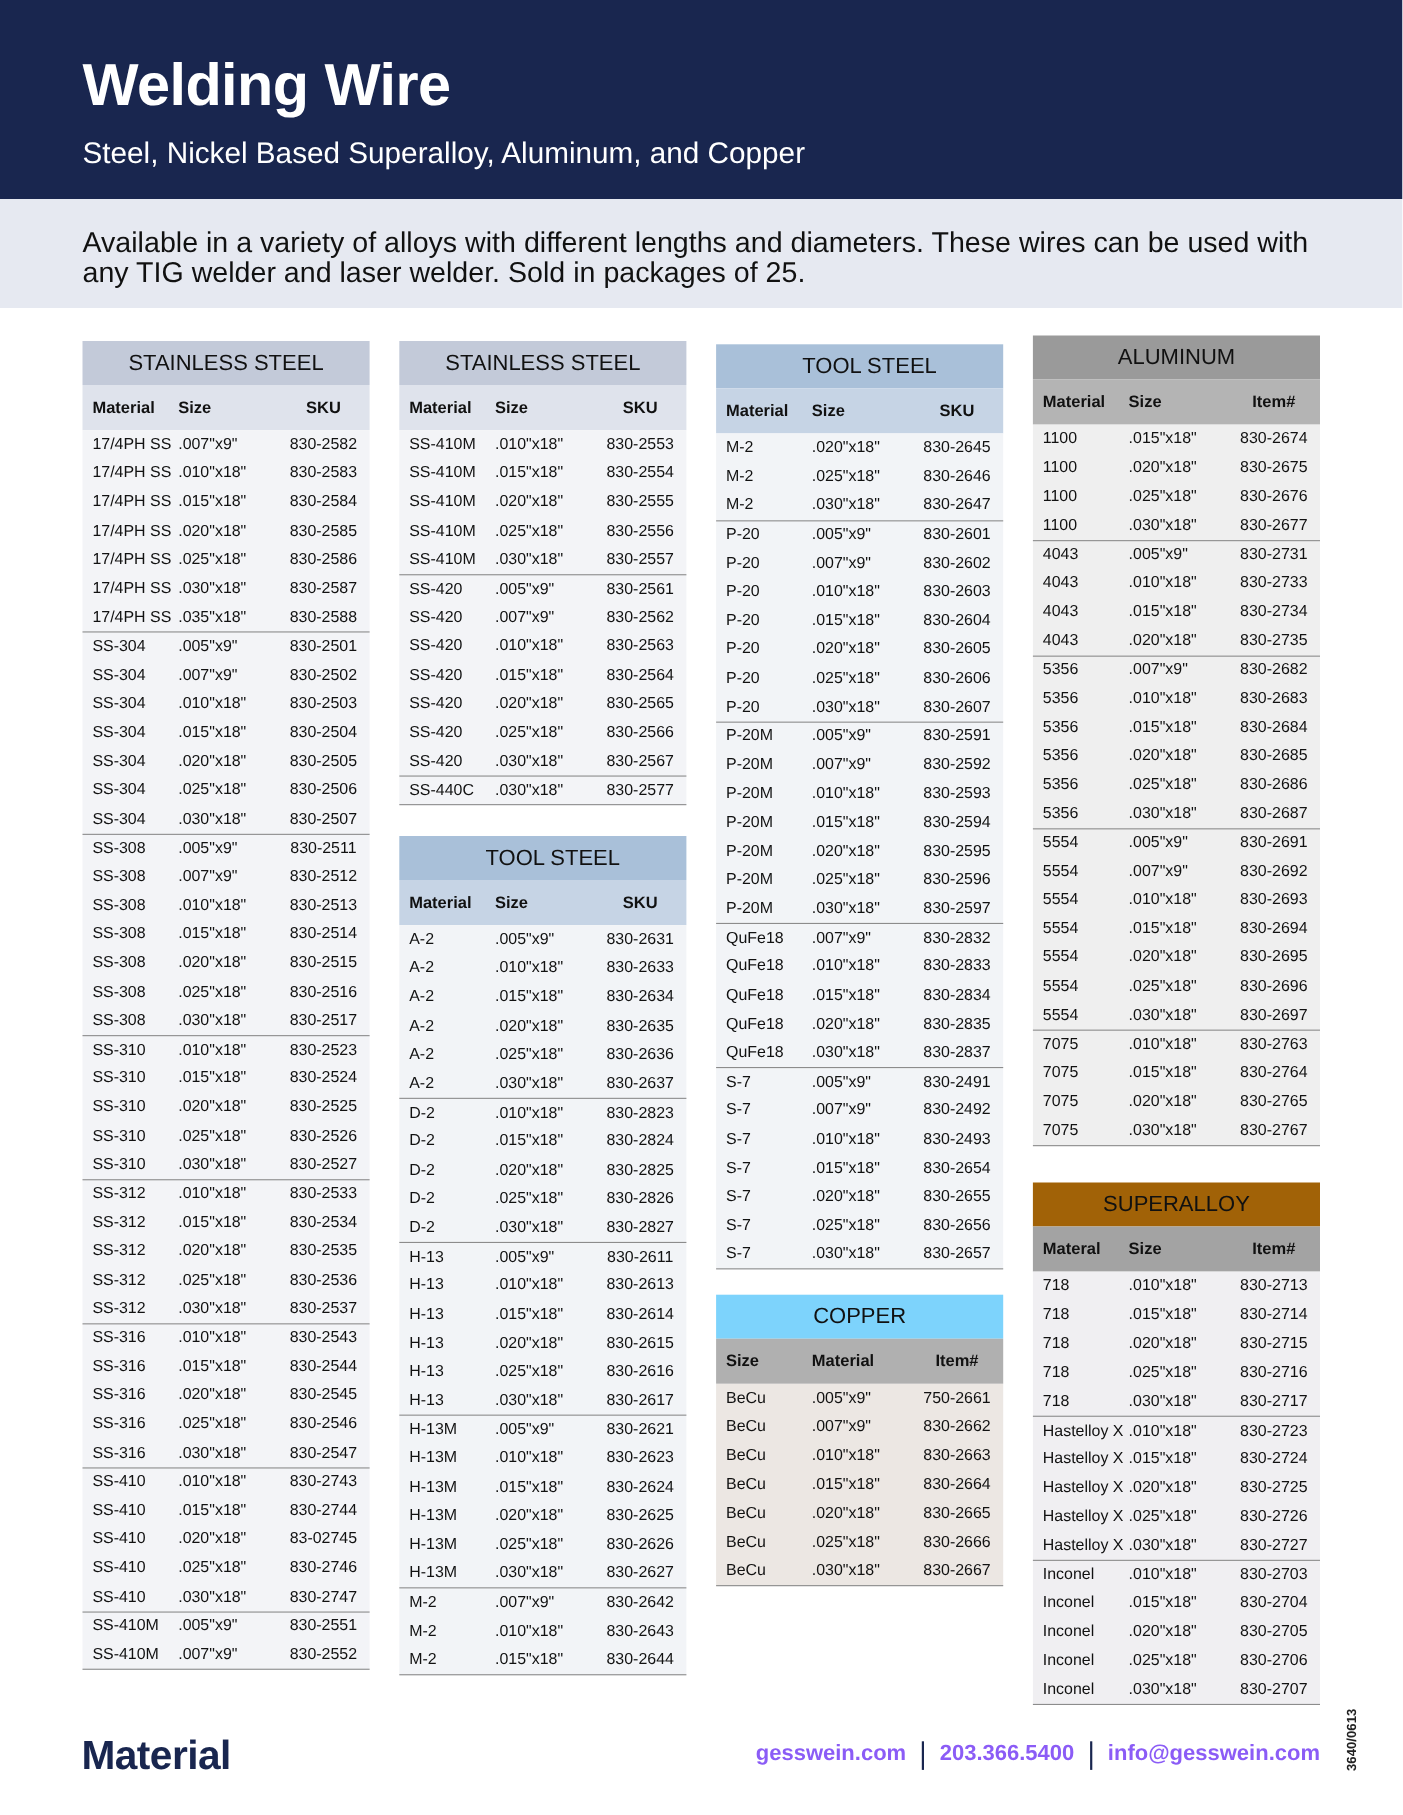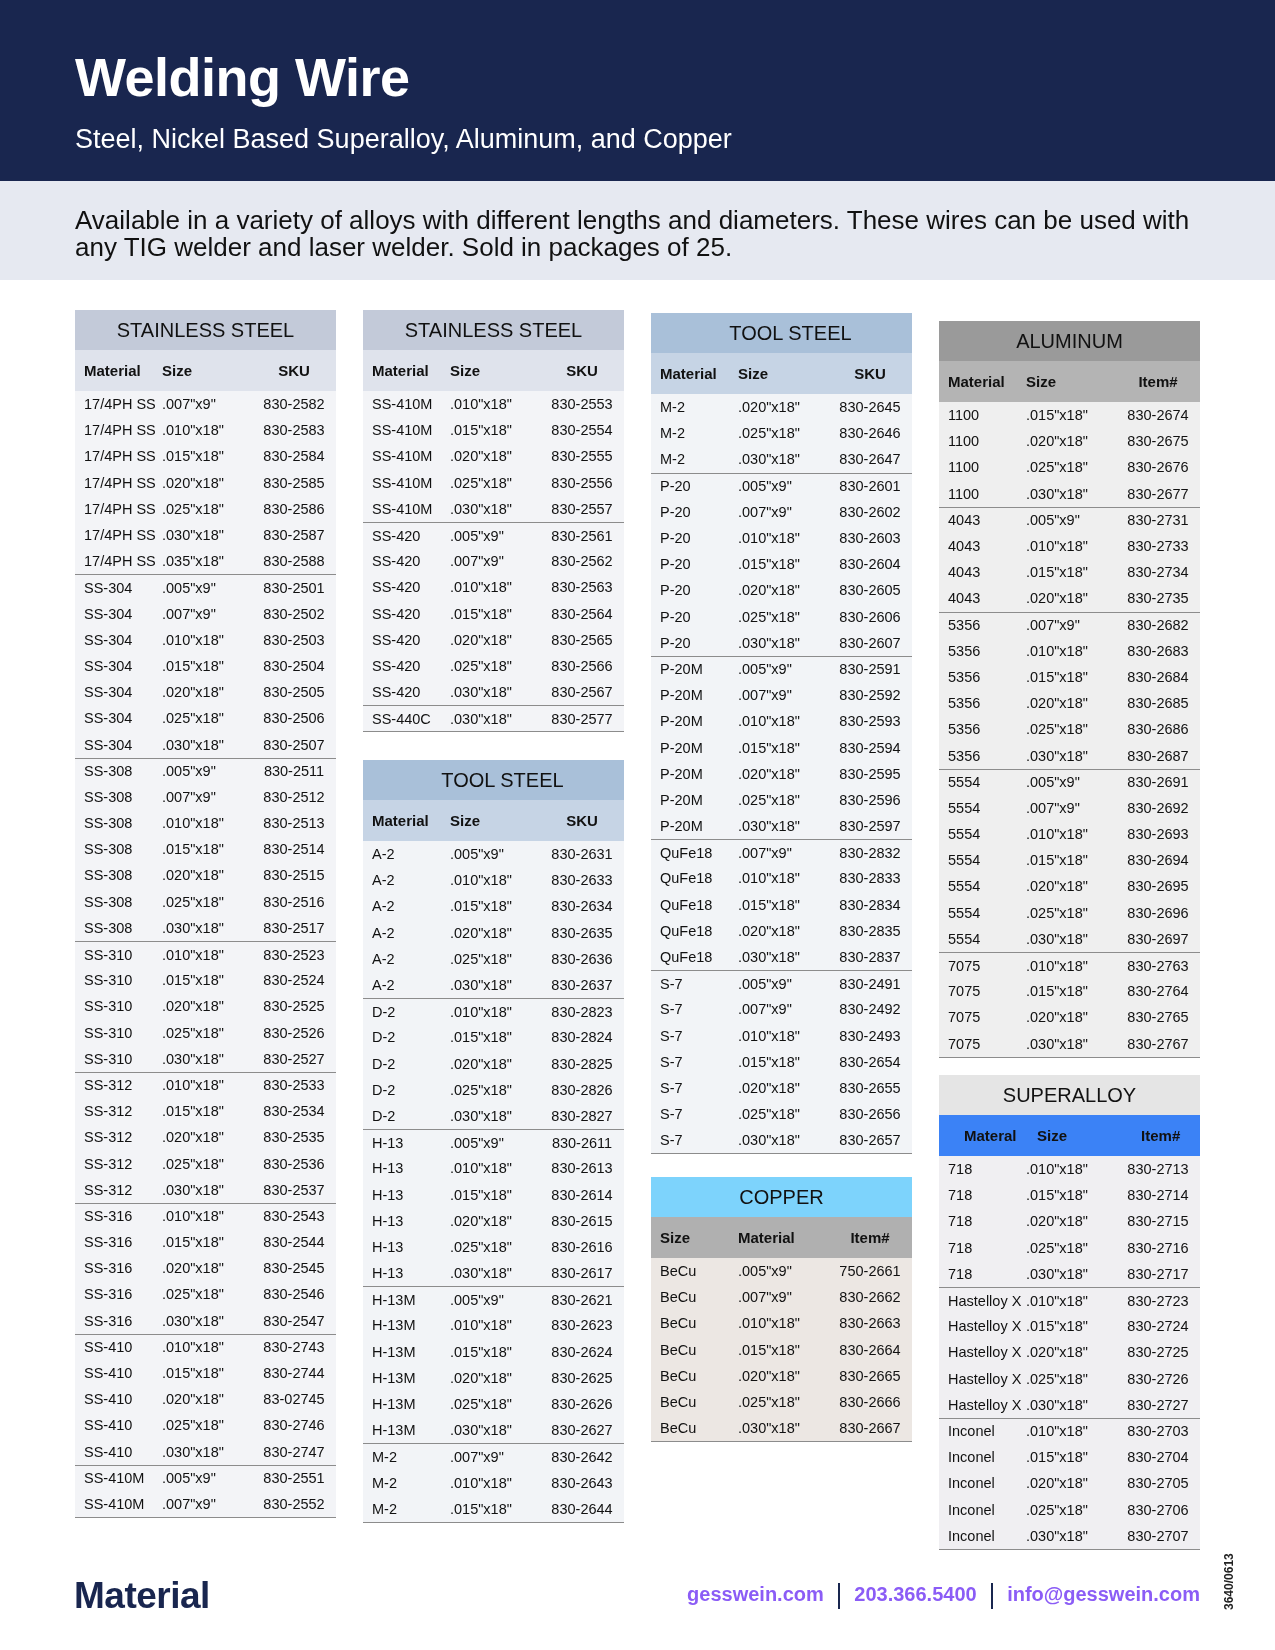--- a/index.html
+++ b/index.html
@@ -28,22 +28,22 @@
   .ss .rows { background: #f3f4f7; }
   .ts .panel-title { background: #a9c0d9; padding-left: 18px; }
   .ts .col-head { background: #c6d4e5; }
   .ts .rows { background: #f2f4f7; }
   .al .panel-title { background: #9a9a9a; }
   .al .col-head { background: #b4b4b4; }
   .al .rows { background: #efefef; }
   .cu .panel-title { background: #7dd3fc; }
   .cu .col-head { background: #b0b0b0; }
   .cu .rows { background: #ece7e3; }
-  .sa .panel-title { background: #e5e5e5; }
-  .sa .col-head { background: #3b82f6; padding-left: 16px; }
+  .sa .panel-title { background: #a16207; }
+  .sa .col-head { background: #a3a3a3; }
   .sa .rows { background: #f0eff2; }
 
   .logo { position: absolute; left: 74px; top: 1575px; font-size: 37px; font-weight: 700; color: #19264f; letter-spacing: -0.5px; }
   .contact { position: absolute; right: 75px; top: 1583px; display: flex; align-items: flex-start; font-size: 20px; font-weight: 700; color: #8b5cf6; }
   .contact .div { width: 2.5px; height: 26px; background: #19264f; margin: 0 14px; }
   .docno { position: absolute; left: 1222px; top: 1610px; transform: rotate(-90deg); transform-origin: left top; font-size: 12px; font-weight: 700; color: #222; white-space: nowrap; }
 </style>
 </head>
 <body>
 
@@ -686,21 +686,21 @@
         <span class="c2">.025"x18"</span>
         <span class="c3">830-2666</span>
       </div>
       <div class="row">
         <span class="c1">BeCu</span>
         <span class="c2">.030"x18"</span>
         <span class="c3">830-2667</span>
       </div>
     </div>
   </div>
-<div class="panel al" style="left:939px; top:321px;border-radius:25px;">
+<div class="panel al" style="left:939px; top:305px;border-radius:25px;">
     <div class="panel-title">ALUMINUM</div>
     <div class="col-head">
       <span class="c1">Material</span>
       <span class="c2">Size</span>
       <span class="c3">Item#</span>
     </div>
     <div class="rows">
       <div class="row">
         <span class="c1">1100</span>
         <span class="c2">.015"x18"</span>

